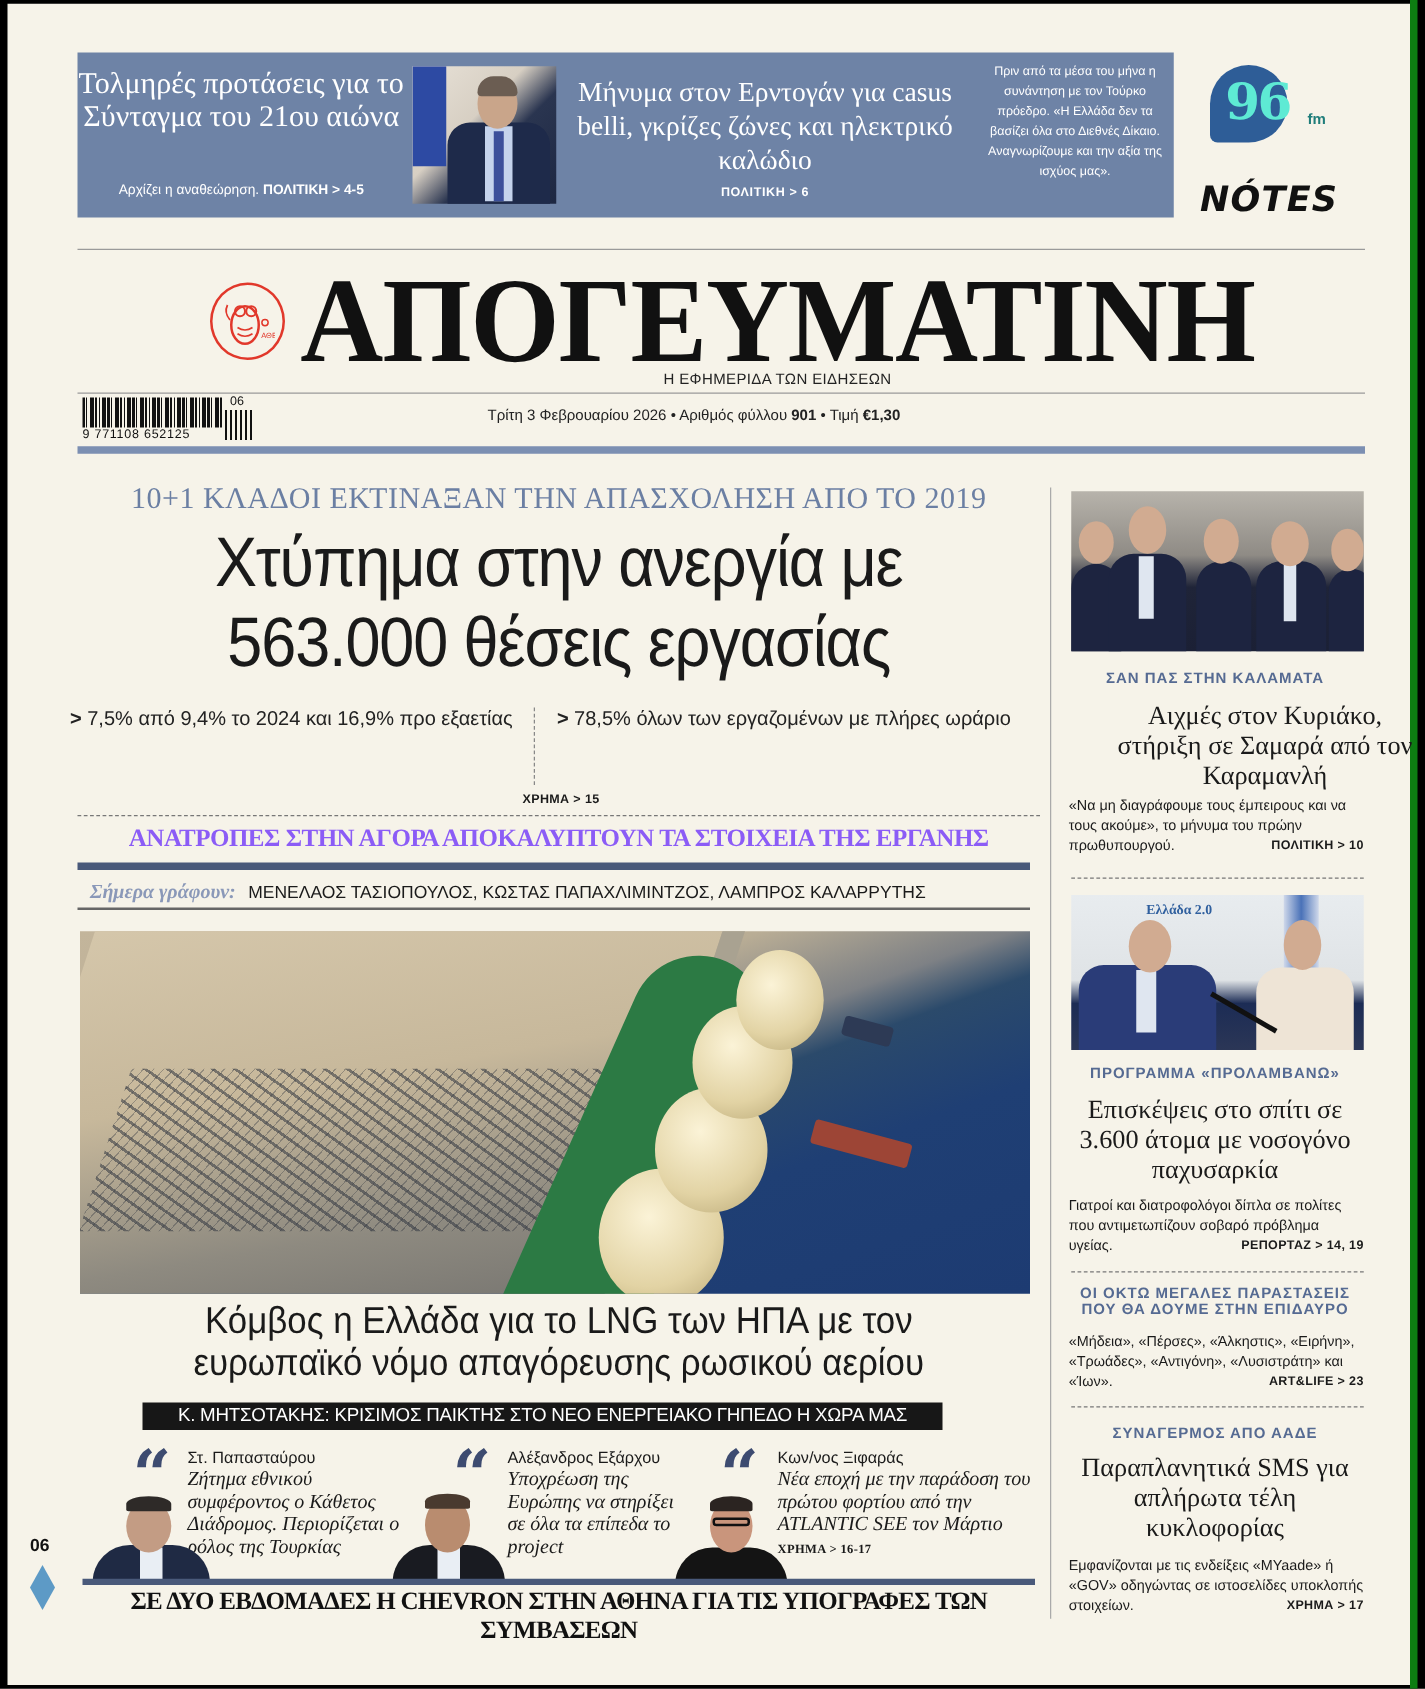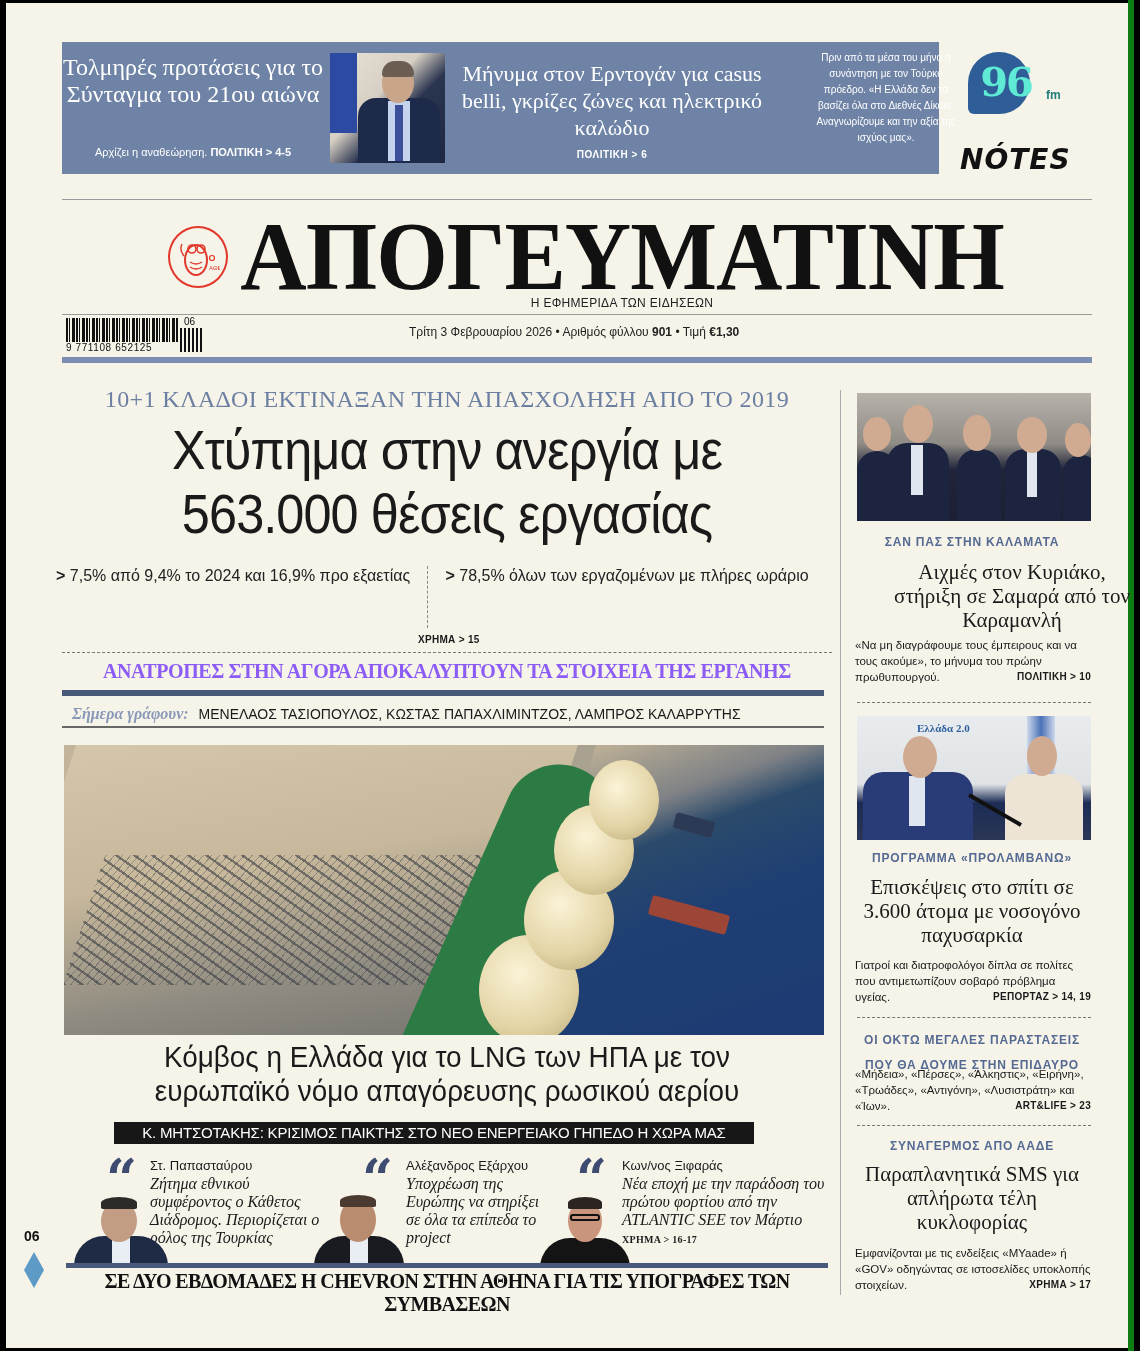--- a/index.html
+++ b/index.html
@@ -46,21 +46,21 @@
   .teaser .t2 {
     position: absolute; left: 390px; top: 18px; width: 320px; text-align: center;
     font-family: "Liberation Serif", serif; font-size: 22px; line-height: 27px; color: #fff;
   }
   .teaser .t2-sub {
     position: absolute; left: 390px; top: 107px; width: 320px; text-align: center;
     font-size: 10px; font-weight: bold; color: #fff; letter-spacing: 0.5px;
   }
   .teaser .t3 {
     position: absolute; left: 722px; top: 8px; width: 152px; text-align: center;
-    font-size: 10px; line-height: 16px; color: #fff; margin-left: 26px;
+    font-size: 10px; line-height: 16px; color: #fff;
   }
 
   
   .fm-bubble {
     position: absolute; left: 968px; top: 52px; width: 62px; height: 62px;
     background: #2e5d97; border-radius: 50% 50% 50% 6px;
   }
   .fm-num {
     position: absolute; left: 968px; top: 60px; width: 76px; text-align: center;
     font-family: "DejaVu Serif", serif; font-weight: bold; font-size: 40px; line-height: 44px; color: #5eead4;
@@ -95,21 +95,21 @@
     position: absolute; left: 0; top: 0; width: 112px; height: 24px;
     background: repeating-linear-gradient(90deg, #111 0 2px, transparent 2px 3px, #111 3px 4px, transparent 4px 6px, #111 6px 9px, transparent 9px 10px);
   }
   .barcode .bars2 {
     position: absolute; left: 114px; top: 10px; width: 22px; height: 24px;
     background: repeating-linear-gradient(90deg, #111 0 2px, transparent 2px 4px);
   }
   .barcode .digits { position: absolute; left: 0; top: 24px; font-size: 10px; letter-spacing: 0.6px; color: #111; }
   .barcode .issue { position: absolute; left: 118px; top: -2px; font-size: 10px; color: #111; }
   .dateline {
-    position: absolute; left: 409px; top: 325px; font-size: 12px; color: #222;
+    position: absolute; left: 390px; top: 325px; font-size: 12px; color: #222;
   }
   .dateline b { font-weight: bold; }
   .blue-band { position: absolute; left: 62px; top: 357px; width: 1030px; height: 6px; background: #7c8fb2; }
 
   
   .kicker {
     position: absolute; left: 62px; top: 386px; width: 770px; text-align: center;
     font-family: "Liberation Serif", serif; font-size: 24px; color: #6b7fa3; letter-spacing: 0.4px;
   }
   .lead-headline {
@@ -410,21 +410,21 @@
   <div style="position:absolute;left:108px;top:92px;width:60px;height:4px;background:#111;transform:rotate(30deg);"></div>
 </div>
 <div class="s-kicker" style="top:851px;">ΠΡΟΓΡΑΜΜΑ «ΠΡΟΛΑΜΒΑΝΩ»</div>
 <div class="s-head" style="top:875px;">Επισκέψεις στο σπίτι σε 3.600 άτομα με νοσογόνο παχυσαρκία</div>
 <div class="s-body" style="top:957px;">
   <span>Γιατροί και διατροφολόγοι δίπλα σε πολίτες που αντιμετωπίζουν σοβαρό πρόβλημα υγείας.</span>
   <span class="ref">ΡΕΠΟΡΤΑΖ &gt; 14, 19</span>
 </div>
 <div class="dash" style="left:857px;top:1017px;width:234px;"></div>
 
-<div class="s-kicker" style="top:1028px;line-height:25px;">ΟΙ ΟΚΤΩ ΜΕΓΑΛΕΣ ΠΑΡΑΣΤΑΣΕΙΣ ΠΟΥ ΘΑ ΔΟΥΜΕ ΣΤΗΝ ΕΠΙΔΑΥΡΟ</div>
+<div class="s-kicker" style="top:1028px;line-height:13px;">ΟΙ ΟΚΤΩ ΜΕΓΑΛΕΣ ΠΑΡΑΣΤΑΣΕΙΣ ΠΟΥ ΘΑ ΔΟΥΜΕ ΣΤΗΝ ΕΠΙΔΑΥΡΟ</div>
 <div class="s-body" style="top:1066px;">
   <span>«Μήδεια», «Πέρσες», «Άλκηστις», «Ειρήνη», «Τρωάδες», «Αντιγόνη», «Λυσιστράτη» και «Ίων».</span>
   <span class="ref">ART&amp;LIFE &gt; 23</span>
 </div>
 <div class="dash" style="left:857px;top:1125px;width:234px;"></div>
 
 <div class="s-kicker" style="top:1139px;">ΣΥΝΑΓΕΡΜΟΣ ΑΠΟ ΑΑΔΕ</div>
 <div class="s-head" style="top:1162px;">Παραπλανητικά SMS για απλήρωτα τέλη κυκλοφορίας</div>
 <div class="s-body" style="top:1245px;">
   <span>Εμφανίζονται με τις ενδείξεις «MYaade» ή «GOV» οδηγώντας σε ιστοσελίδες υποκλοπής στοιχείων.</span>

